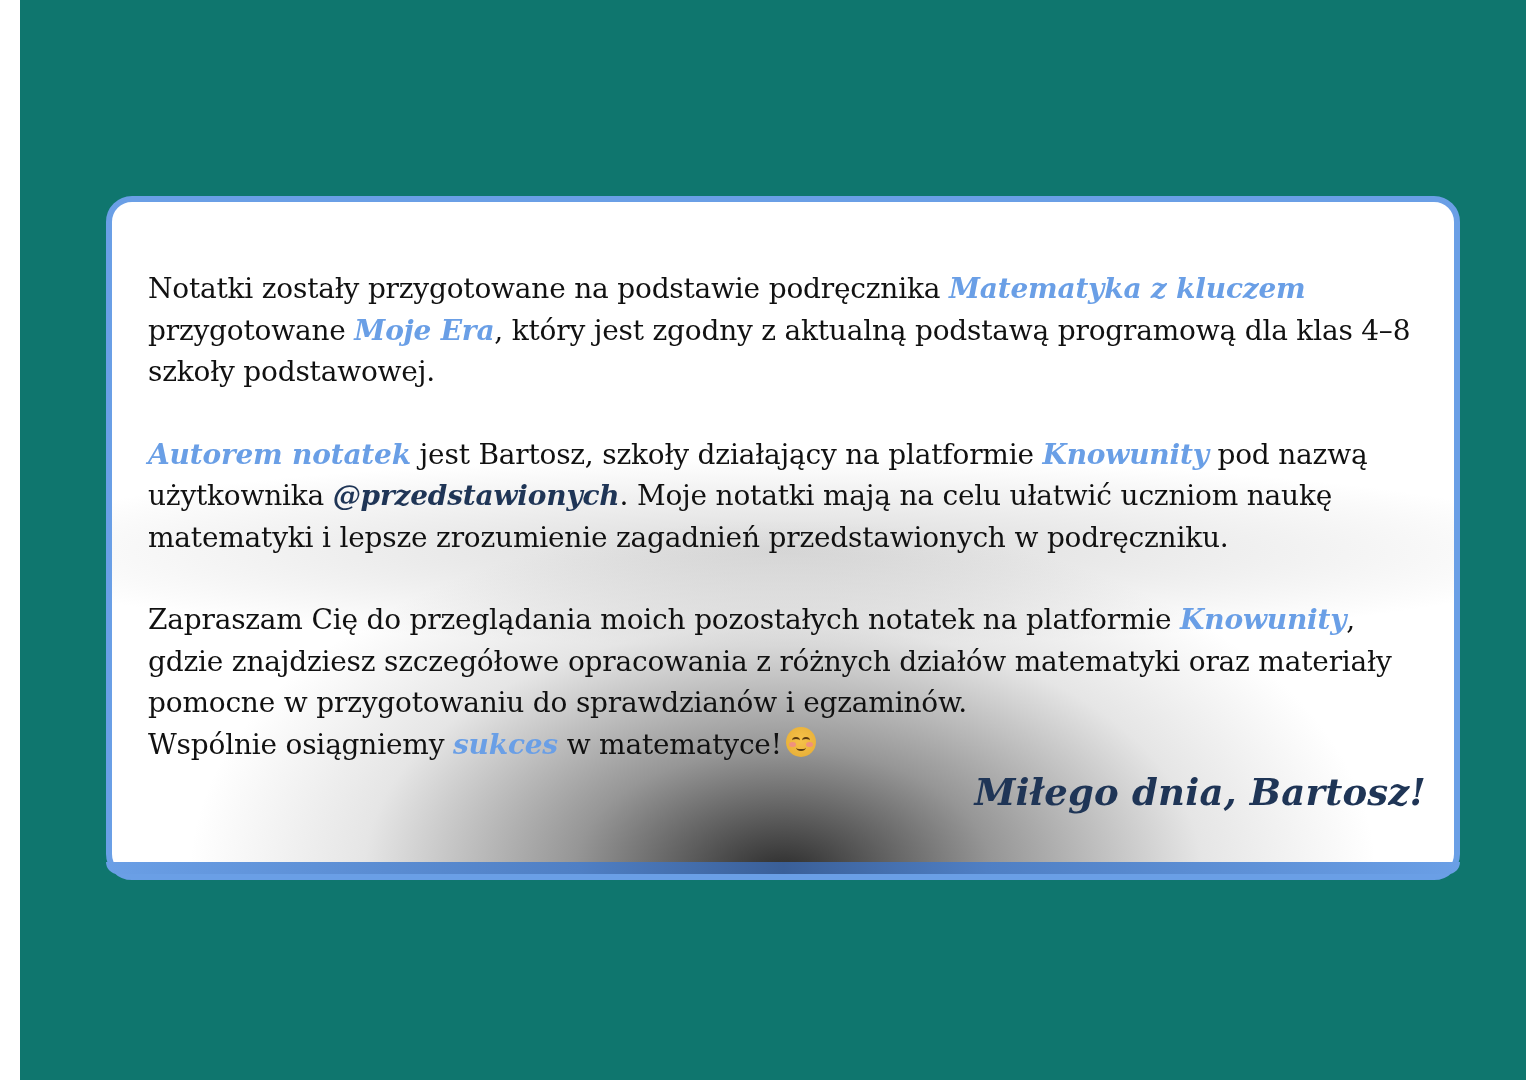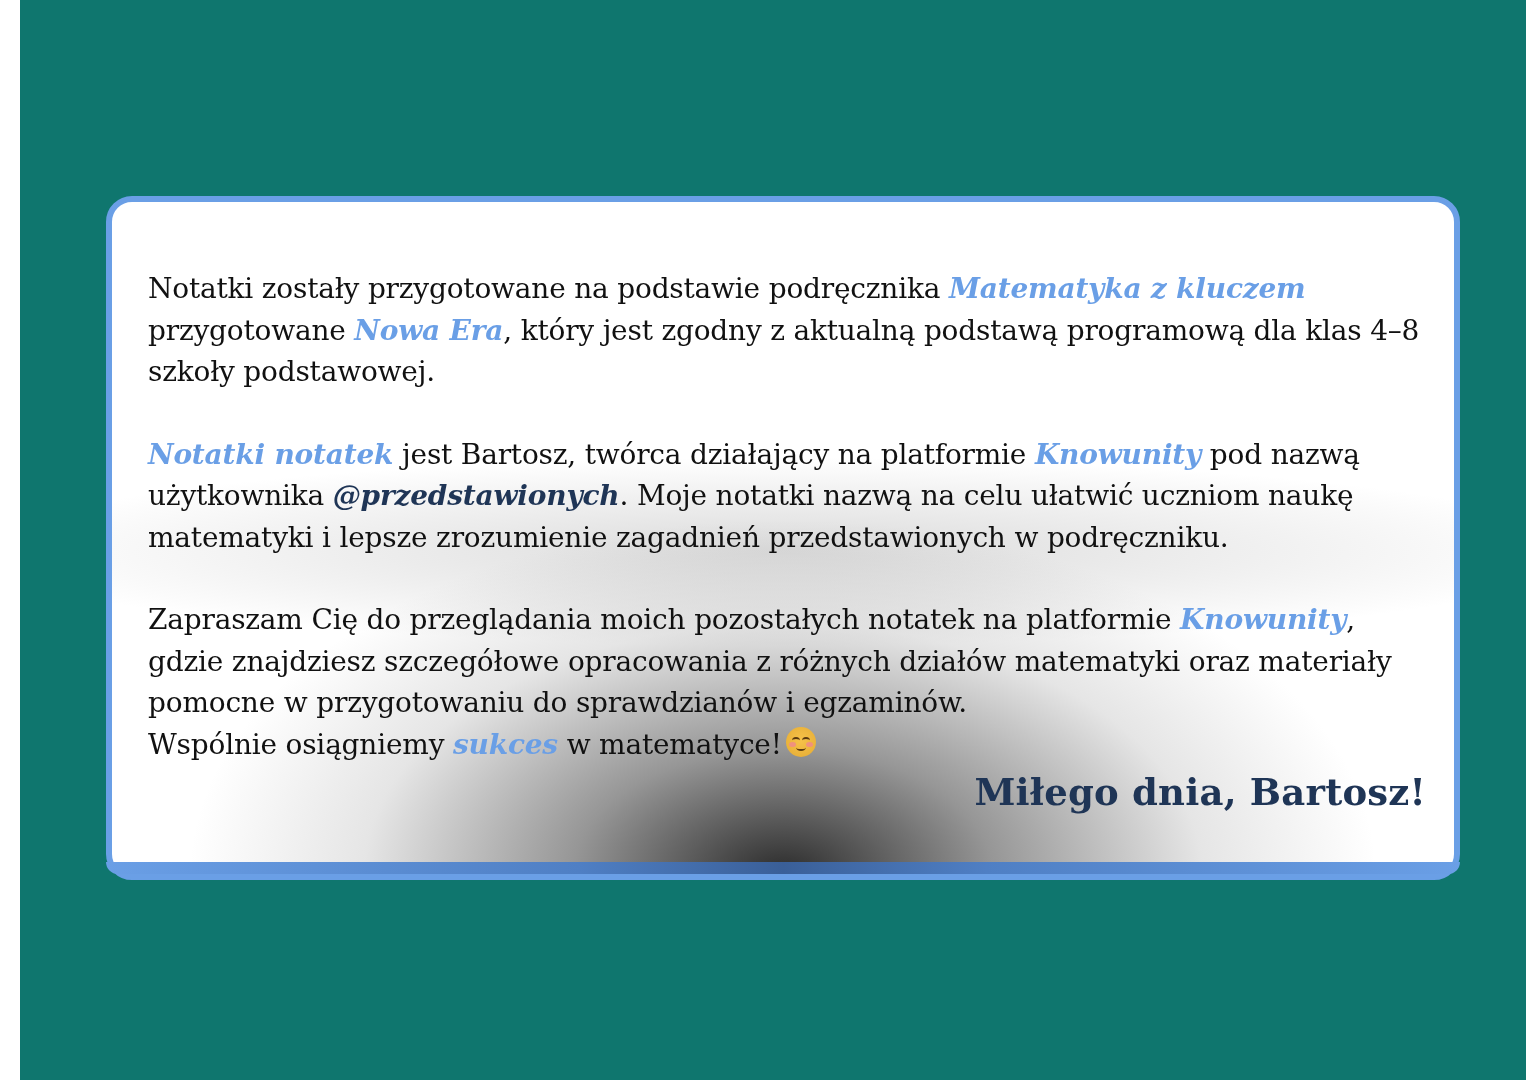--- a/index.html
+++ b/index.html
@@ -123,37 +123,38 @@
       border-bottom: 2px solid #5a3a10;
       border-radius: 0 0 50% 50%;
     }
     .signature {
       position: absolute;
       right: 28px;
       top: 568px;
       font-family: "DejaVu Serif", "Liberation Serif", serif;
       font-size: 37px;
       font-weight: bold;
+      font-style: italic;
       color: #1f3556;
       letter-spacing: 0.2px;
     }
   </style>
 </head>
 <body>
 
 <div class="page">
   <div class="shadow-glow"></div>
 
   <div class="card">
     <div class="card-shade"></div>
 
     <div class="content">
-      <p class="para"><span>Notatki zostały przygotowane na podstawie podręcznika </span><span class="hl">Matematyka z kluczem</span><br><span> przygotowane </span><span class="hl">Nowa Era</span><span>, który jest zgodny z aktualną podstawą programową dla klas 4–8 szkoły podstawowej.</span></p>
+      <p class="para"><span>Notatki zostały przygotowane na podstawie podręcznika </span><span class="hl">Matematyka z kluczem</span><br><span> przygotowane </span><span class="hl">Moje Era</span><span>, który jest zgodny z aktualną podstawą programową dla klas 4–8 szkoły podstawowej.</span></p>
 
-      <p class="para"><span class="hl">Notatki notatek</span><span> jest Bartosz, twórca działający na platformie </span><span class="hl">Knowunity</span><span> pod nazwą użytkownika </span><span class="dark">@przedstawionych</span><span>. Moje notatki nazwą na celu ułatwić uczniom naukę matematyki i lepsze zrozumienie zagadnień przedstawionych w podręczniku.</span></p>
+      <p class="para"><span class="hl">Autorem notatek</span><span> jest Bartosz, szkoły działający na platformie </span><span class="hl">Knowunity</span><span> pod nazwą użytkownika </span><span class="dark">@przedstawionych</span><span>. Moje notatki mają na celu ułatwić uczniom naukę matematyki i lepsze zrozumienie zagadnień przedstawionych w podręczniku.</span></p>
 
       <p class="para last"><span>Zapraszam Cię do przeglądania moich pozostałych notatek na platformie </span><span class="hl">Knowunity</span><span>, gdzie znajdziesz szczegółowe opracowania z różnych działów matematyki oraz materiały pomocne w przygotowaniu do sprawdzianów i egzaminów.</span><br><span>Wspólnie osiągniemy </span><span class="hl">sukces</span><span> w matematyce!</span><span class="emoji"><span class="eye l"></span><span class="eye r"></span><span class="cheek l"></span><span class="cheek r"></span><span class="mouth"></span></span></p>
     </div>
 
     <div class="signature">Miłego dnia, Bartosz!</div>
   </div>
 
   <div class="card-bottom-edge"></div>
 </div>
 

